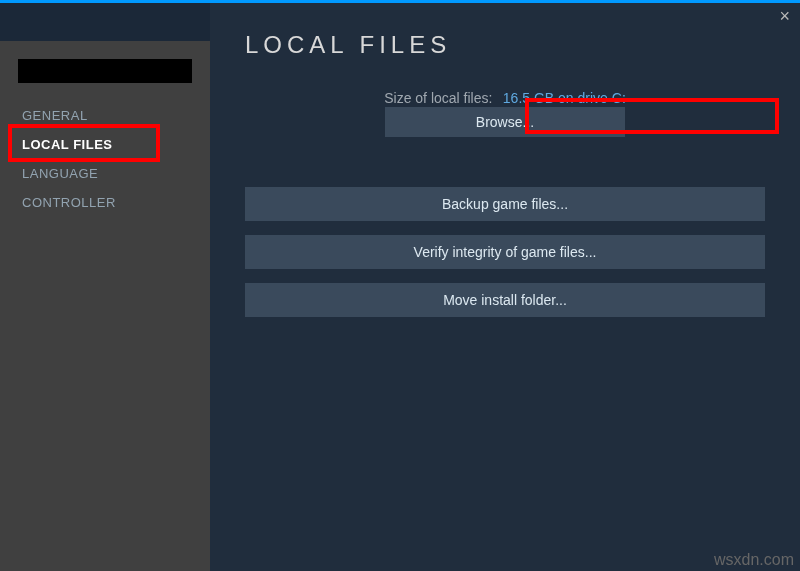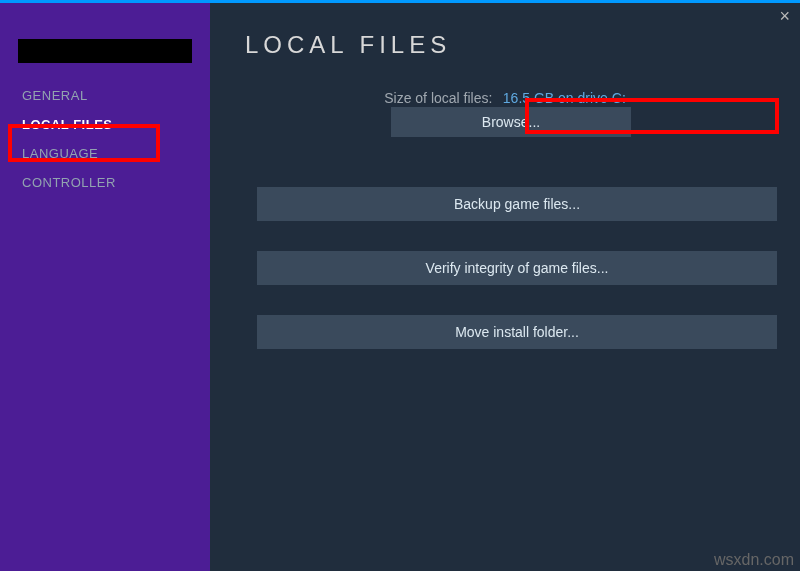--- a/index.html
+++ b/index.html
@@ -1,33 +1,33 @@
 <!DOCTYPE html>
 <html><head>
   <meta charset="utf-8">
   <style>
     * { margin: 0; padding: 0; box-sizing: border-box; font-family: Arial, Helvetica, sans-serif; }
     body { width: 800px; height: 571px; background: #1b2838; position: relative; overflow: hidden; }
     .topbar { height: 3px; background: #0099ff; }
     .close-btn { position: absolute; top: 6px; right: 10px; color: #b8b8b8; font-size: 18px; cursor: pointer; z-index: 10; }
     .container { display: flex; height: calc(100% - 3px); }
-    .sidebar { width: 210px; background: #4c1d95; padding: 36px 0; }
+    .sidebar { width: 210px; background: #404040; padding: 18px 0; margin-top: 38px; }
     .game-title-slot { margin: 0 18px 18px 18px; height: 24px; background: #000; border: 1px solid #000; }
     .sidebar-list { list-style: none; }
     .sidebar-item { padding: 7px 22px; color: #92a3b0; font-size: 13px; letter-spacing: 0.5px; cursor: pointer; position: relative; }
     .sidebar-item.active { color: #fff; font-weight: bold; }
     .main { flex: 1; background: #202d3d; padding: 28px 35px 35px 35px; position: relative; }
     .page-title { color: #d8d8d8; font-size: 24px; letter-spacing: 5px; font-weight: 300; margin-bottom: 30px; }
     .size-row { display: flex; align-items: center; justify-content: space-between; margin-bottom: 50px; position: relative; flex-direction: column; }
     .size-label { color: #a0a8b0; font-size: 14px; }
     .size-value { color: #5fa9e0; font-size: 14px; margin-left: 6px; }
     .browse-wrap { position: relative; }
-    .btn { background: #3a4a5c; border: 1px solid #3a4a5c; color: #dce8f0; font-size: 14px; padding: 8px 0; cursor: pointer; display: block; margin-left: 12px; }
+    .btn { background: #3a4a5c; border: 1px solid #3a4a5c; color: #dce8f0; font-size: 14px; padding: 8px 0; cursor: pointer; display: block; }
     .browse-btn { width: 240px; padding: 6px 0; }
-    .action-btns { display: flex; flex-direction: column; gap: 30px; }
+    .action-btns { display: flex; flex-direction: column; gap: 14px; }
     .action-btn { width: 100%; }
     .highlight-red { position: absolute; border: 4px solid #ff0000; pointer-events: none; z-index: 5; }
     .hl-sidebar { top: 124px; left: 8px; width: 152px; height: 38px; }
     .hl-browse { top: 98px; left: 525px; width: 254px; height: 36px; }
     .watermark { position: absolute; bottom: 2px; right: 6px; color: #666; font-size: 16px; }
   </style>
 </head>
 <body>
 
 <div class="topbar"></div>

